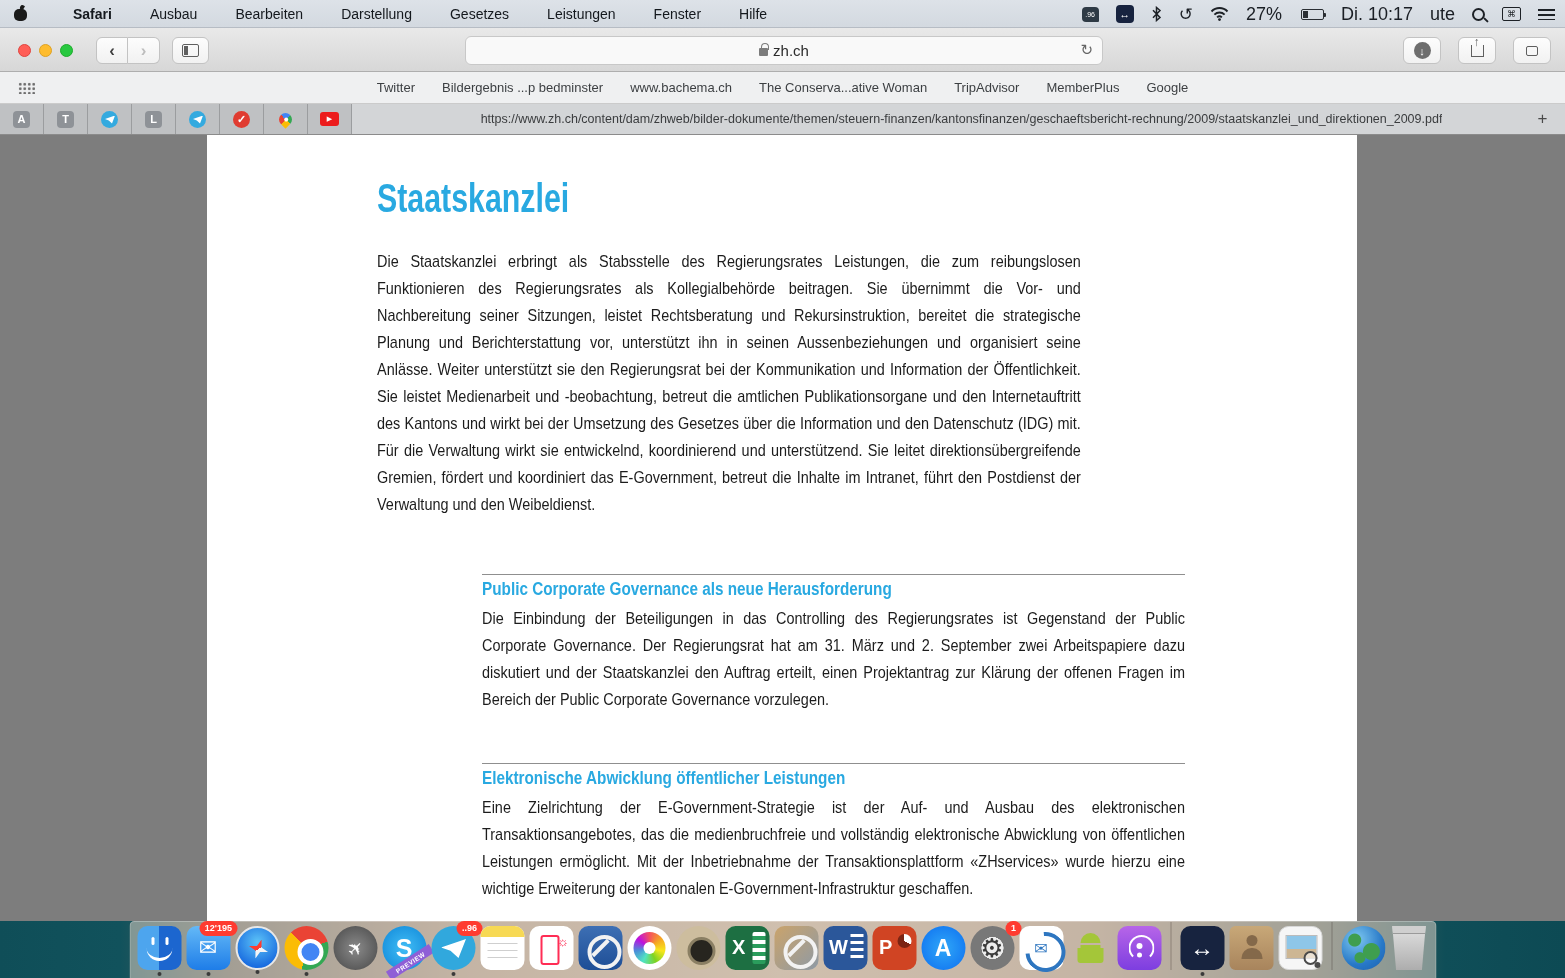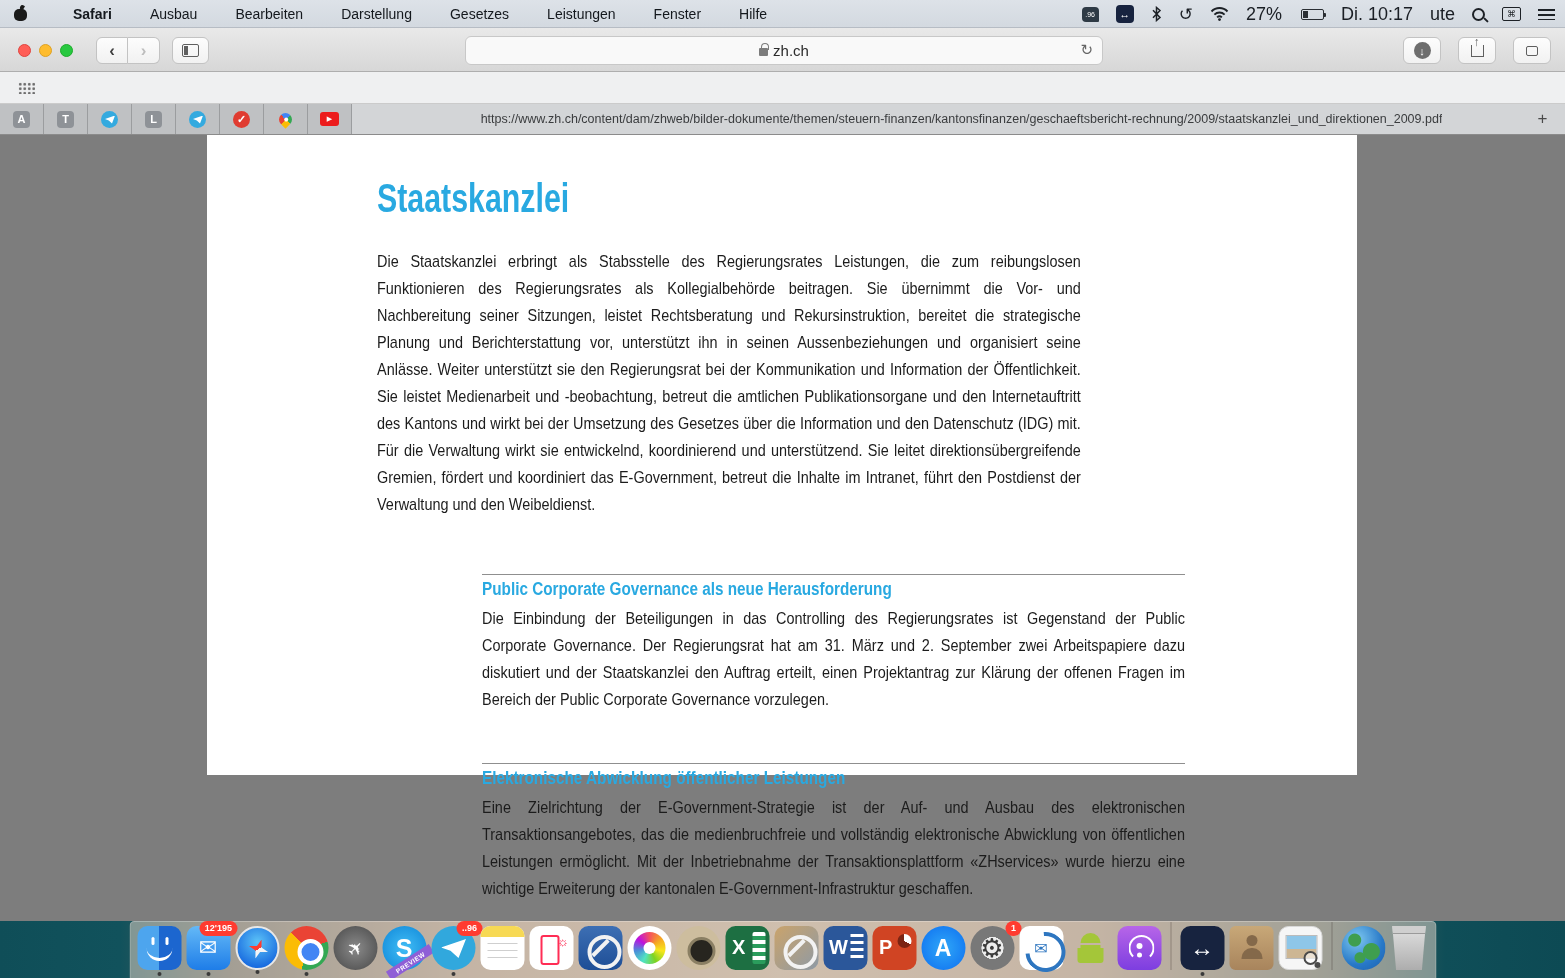--- a/index.html
+++ b/index.html
@@ -92,21 +92,21 @@
   .fav-yt { width:19px; height:14px; border-radius:3px; background:#ec1c1c; color:#fff; font-size:7px;
     display:flex; align-items:center; justify-content:center; }
   #active-tab { position:absolute; left:352px; top:0; width:1220px; height:30px; background:#d3d5d7;
     border-right:1px solid #9b9d9f; display:flex; align-items:center; justify-content:center; }
   #active-tab-url { font-size:12.5px; color:#3a3c3e; white-space:nowrap; overflow:hidden; }
   #newtab { position:absolute; right:0; top:0; width:45px; height:30px; display:flex; align-items:center;
     justify-content:center; font-size:17px; color:#4a4a4a; }
 
   
   #content { position:absolute; top:135px; left:0; width:1565px; height:786px; background:#7d7d7d; overflow:hidden; }
-  #page { position:absolute; left:207px; top:0; width:1150px; height:640px; background:#fff; }
+  #page { position:absolute; left:207px; top:0; width:1150px; height:786px; background:#fff; }
   #doc-title { position:absolute; left:170px; top:40px; font-size:41px; font-weight:bold; color:#29a9e1;
     transform:scaleX(0.74); transform-origin:0 0; white-space:nowrap; }
   .doc-par { font-size:17px; line-height:27px; color:#1c1c1c; text-align:justify;
     transform:scaleX(0.85); transform-origin:0 0; }
   #doc-intro { position:absolute; left:170px; top:113px; width:828px; }
   .rule { position:absolute; height:1px; background:#8f8f8f; left:275px; width:703px; }
   #rule-1 { top:439px; }  #rule-2 { top:628px; }
   .sec-head { position:absolute; left:275px; font-size:18px; font-weight:bold; color:#29a9e1;
     transform:scaleX(0.85); transform-origin:0 0; white-space:nowrap; }
   #sec1-head { top:444px; } #sec2-head { top:633px; }
@@ -287,20 +287,29 @@
   <div class="tbtn" id="btn-share">
     <span class="share-ic"></span>
   </div>
   <div class="tbtn" id="btn-tabs">
     <span class="tabs-ic"></span>
   </div>
 </div>
 
 <div id="bookmarksbar">
   <span class="grid-ic"></span>
+  <div id="bm-items">
+    <span class="bm">Twitter</span>
+    <span class="bm">Bildergebnis ...p bedminster</span>
+    <span class="bm">www.bachema.ch</span>
+    <span class="bm">The Conserva...ative Woman</span>
+    <span class="bm">TripAdvisor</span>
+    <span class="bm">MemberPlus</span>
+    <span class="bm">Google</span>
+  </div>
 </div>
 
 <div id="tabbar">
   <div class="ptab" style="left:0">
     <span class="fav-letter">A</span>
   </div>
   <div class="ptab" style="left:44px">
     <span class="fav-letter">T</span>
   </div>
   <div class="ptab" style="left:88px">

